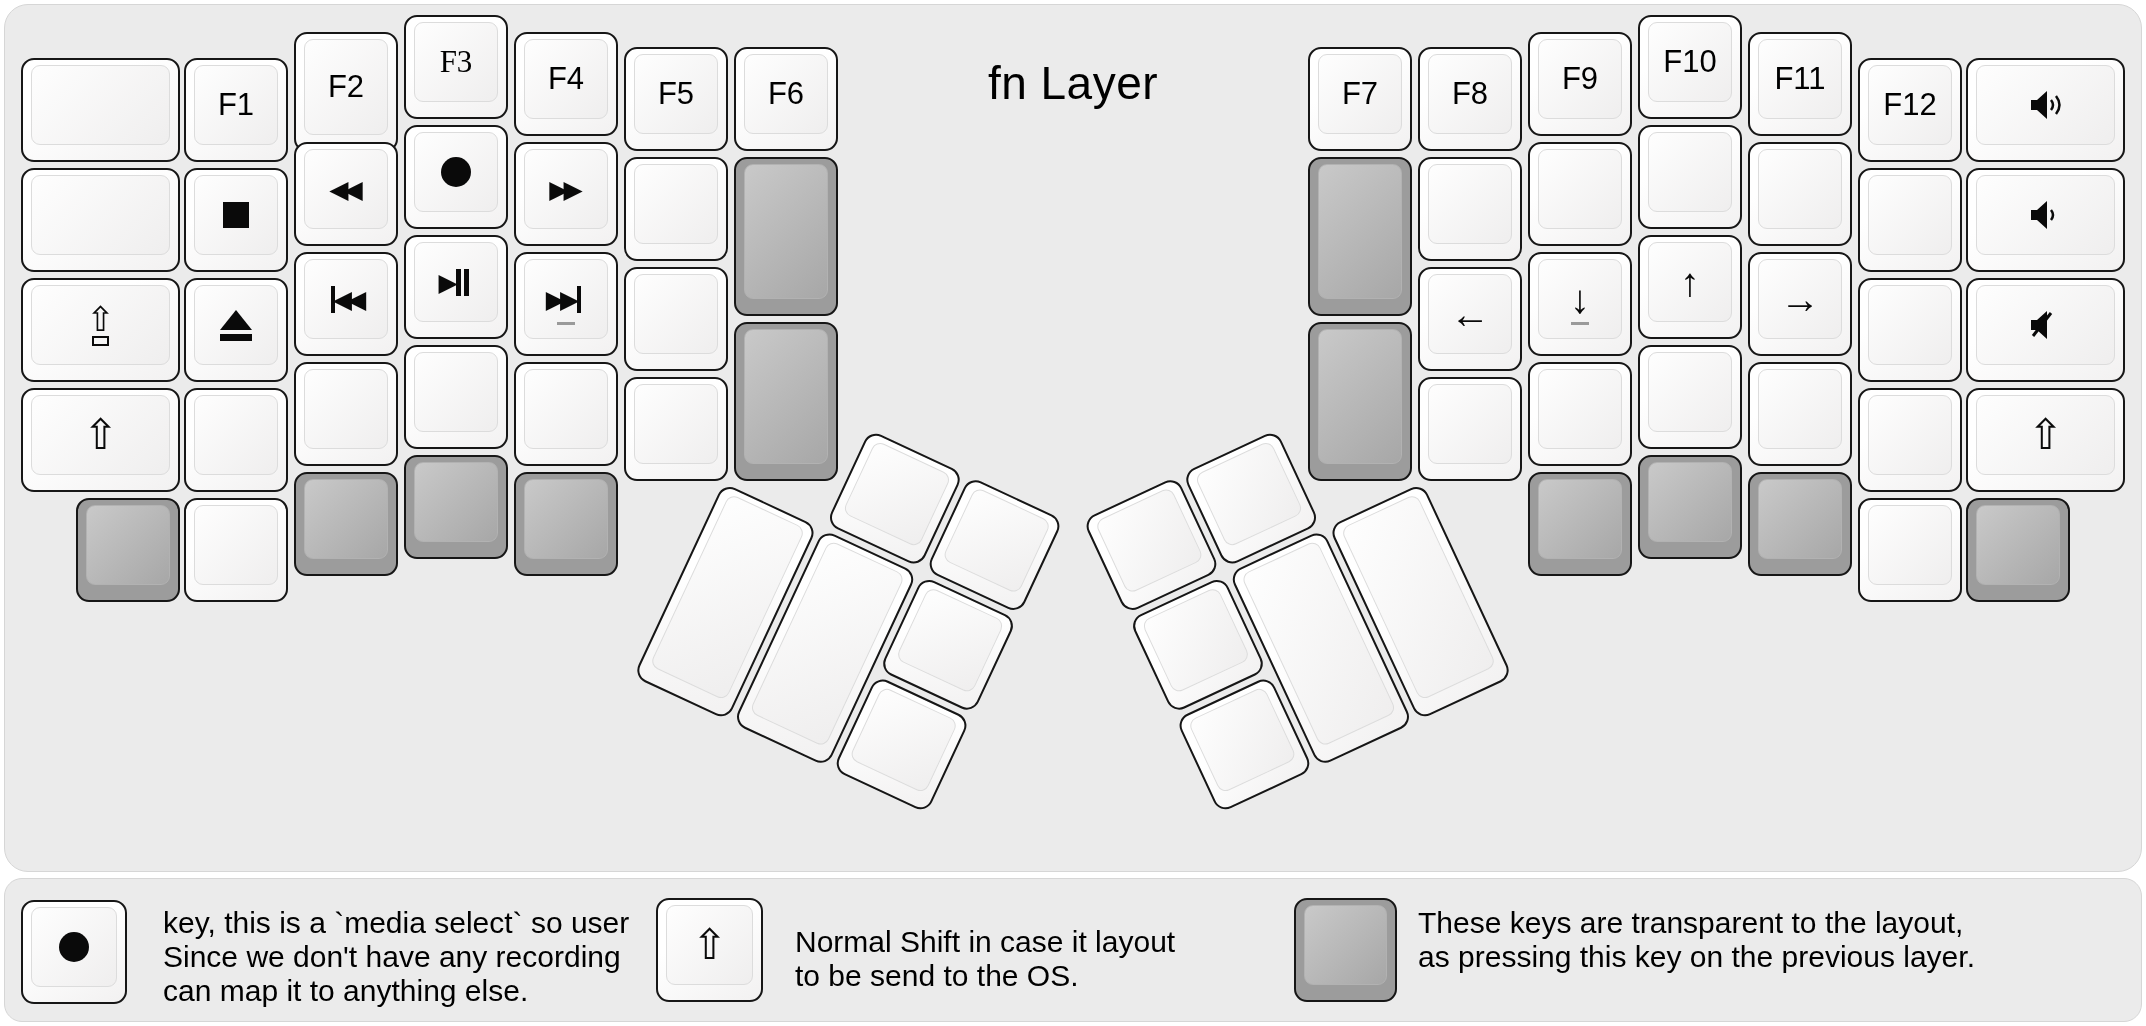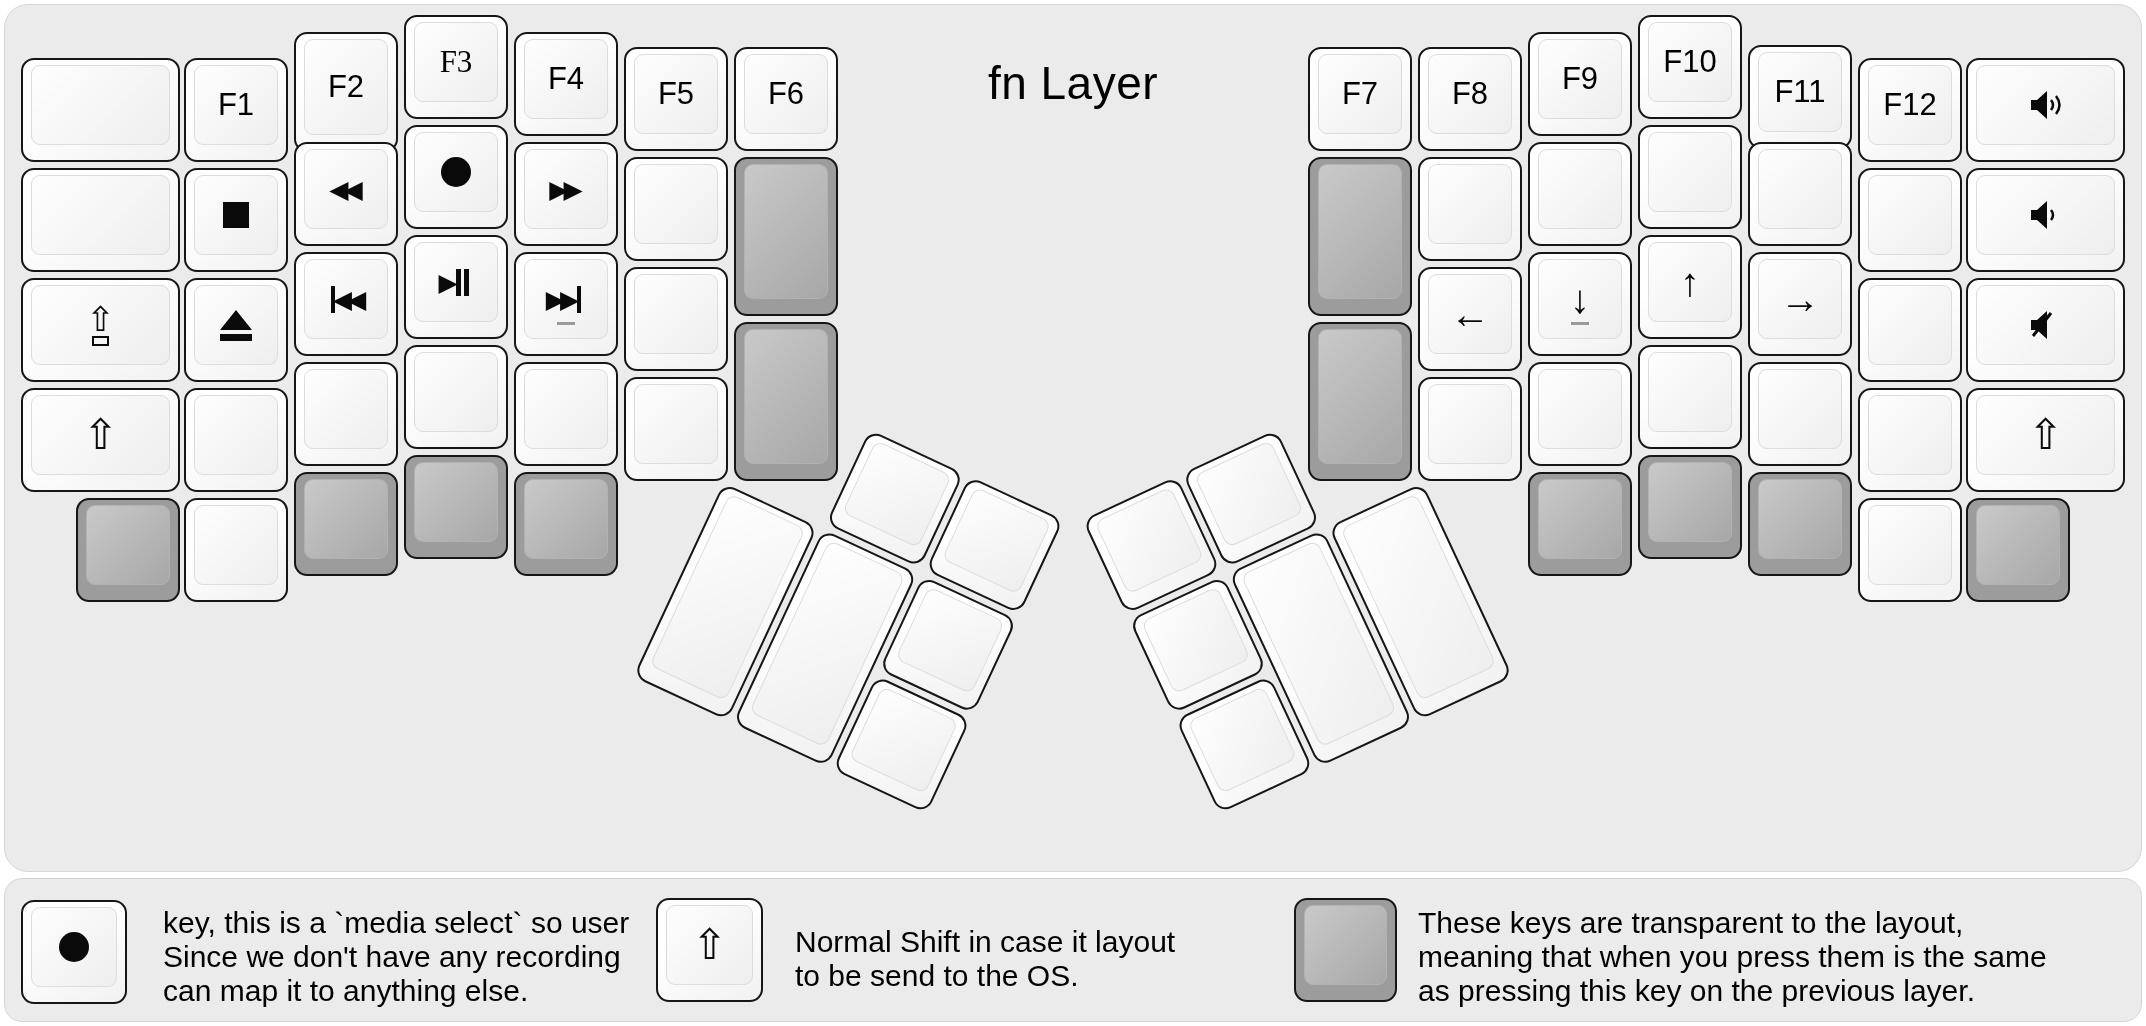--- a/index.html
+++ b/index.html
@@ -251,21 +251,21 @@
         <div class="cap">
           <span class="arrow-ch">↑</span>
         </div>
       </div>
       <div class="key white" style="left: 1638px; top: 345px; width: 104px; height: 104px;">
         <div class="cap"></div>
       </div>
       <div class="key gray" style="left: 1638px; top: 455px; width: 104px; height: 104px;">
         <div class="cap"></div>
       </div>
-      <div class="key white" style="left: 1748px; top: 32px; width: 104px; height: 104px; margin-top: 13px;">
+      <div class="key white" style="left: 1748px; top: 32px; width: 104px; height: 104px;">
         <div class="cap">
           <span class="flabel">F11</span>
         </div>
       </div>
       <div class="key white" style="left: 1748px; top: 142px; width: 104px; height: 104px;">
         <div class="cap"></div>
       </div>
       <div class="key white" style="left: 1748px; top: 252px; width: 104px; height: 104px;">
         <div class="cap">
           <span class="arrow-ch">→</span>
@@ -389,16 +389,15 @@
     <div>Since we don't have any recording</div>
     <div>can map it to anything else.</div>
   </div>
   <div class="legend-text" id="legend-text-1" style="left: 795px; top: 925px;">
     <div>Normal Shift in case it layout</div>
     <div>to be send to the OS.</div>
     <div></div>
   </div>
   <div class="legend-text" id="legend-text-2" style="left: 1418px; top: 906px;">
     <div>These keys are transparent to the layout,</div>
-    <div>meaning that when you press them is the same</div>
     <div>as pressing this key on the previous layer.</div>
   </div>
 </div>
 
 </body></html>

